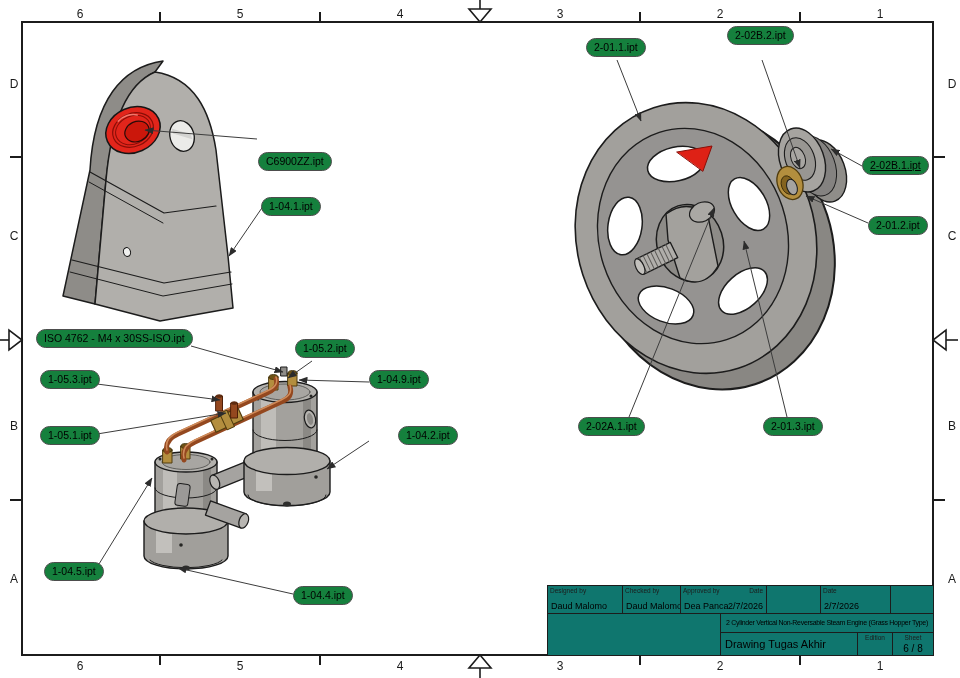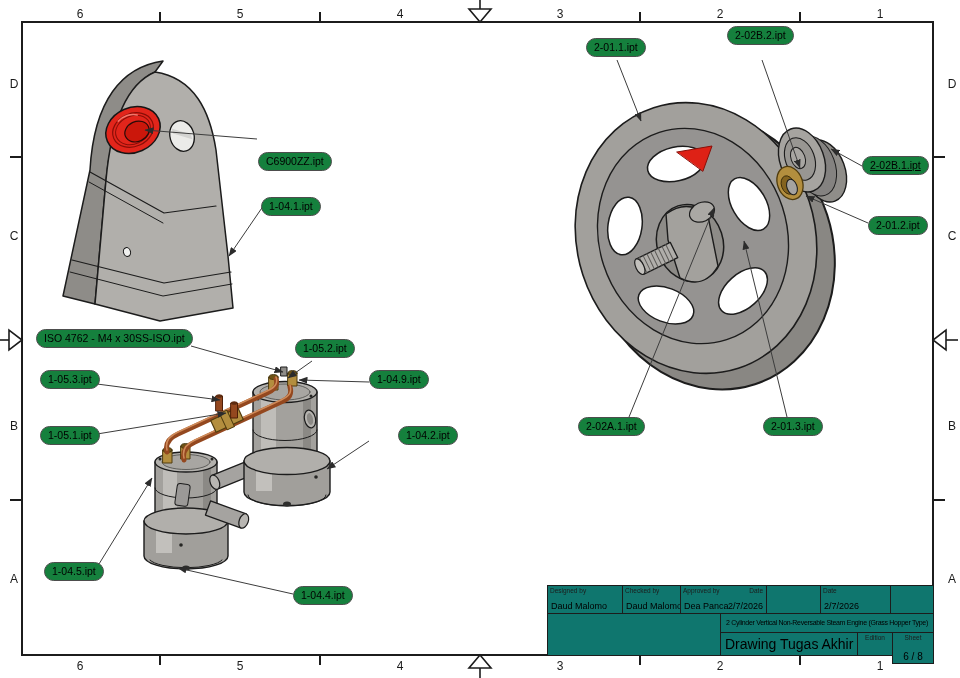--- a/index.html
+++ b/index.html
@@ -10,21 +10,21 @@
            padding:2px 7px 3px;font-size:10.5px;color:#000;white-space:nowrap;z-index:5;
            line-height:1.15;}
   #title-block{position:absolute;left:0;top:0;z-index:6;}
   .tb-cell{position:absolute;box-sizing:border-box;border:1px solid #1c1c1c;background:#0f766e;}
   .tb-label{position:absolute;top:1px;left:2px;font-size:6.5px;color:#1c1c1c;white-space:nowrap;}
   .tb-label.right{left:auto;right:3px;}
   .tb-label.center{left:0;right:0;text-align:center;}
   .tb-value{position:absolute;bottom:2px;left:3px;font-size:9px;color:#000;white-space:nowrap;}
   .tb-value.right{left:auto;right:3px;}
   .tb-title{font-size:7px;letter-spacing:-0.3px;text-align:center;line-height:18px;white-space:nowrap;overflow:hidden;}
-  .tb-drawname{font-size:14px;line-height:22px;padding-left:4px;white-space:nowrap;overflow:hidden;}
+  .tb-drawname{font-size:11px;line-height:22px;padding-left:4px;white-space:nowrap;overflow:hidden;}
   .tb-sheetval{position:absolute;bottom:1px;left:0;right:0;text-align:center;font-size:10px;}
 </style>
 </head>
 <body>
 
 <div class="page">
 
 <svg id="art" width="960" height="678" viewBox="0 0 960 678">
   <defs>
     <marker id="arrh" markerWidth="9" markerHeight="7" refX="8.5" refY="3.5" orient="auto">
@@ -269,19 +269,19 @@
     <span class="tb-label">Date</span>
     <span class="tb-value">2/7/2026</span>
   </div>
   <div class="tb-cell" style="left:890px;top:585px;width:44px;height:29px"></div>
   <div class="tb-cell" style="left:547px;top:613px;width:174px;height:43px"></div>
   <div class="tb-cell tb-title" style="left:720px;top:613px;width:214px;height:20px">2 Cylinder Vertical Non-Reversable Steam Engine (Grass Hopper Type)</div>
   <div class="tb-cell tb-drawname" style="left:720px;top:632px;width:138px;height:24px">Drawing Tugas Akhir</div>
   <div class="tb-cell" style="left:857px;top:632px;width:36px;height:24px">
     <span class="tb-label center">Edition</span>
   </div>
-  <div class="tb-cell" style="left:892px;top:632px;width:42px;height:32px">
+  <div class="tb-cell" style="left:892px;top:632px;width:42px;height:24px">
     <span class="tb-label center">Sheet</span>
     <span class="tb-sheetval">6 / 8</span>
   </div>
 </div>
 
 </div>
 
 </body></html>

